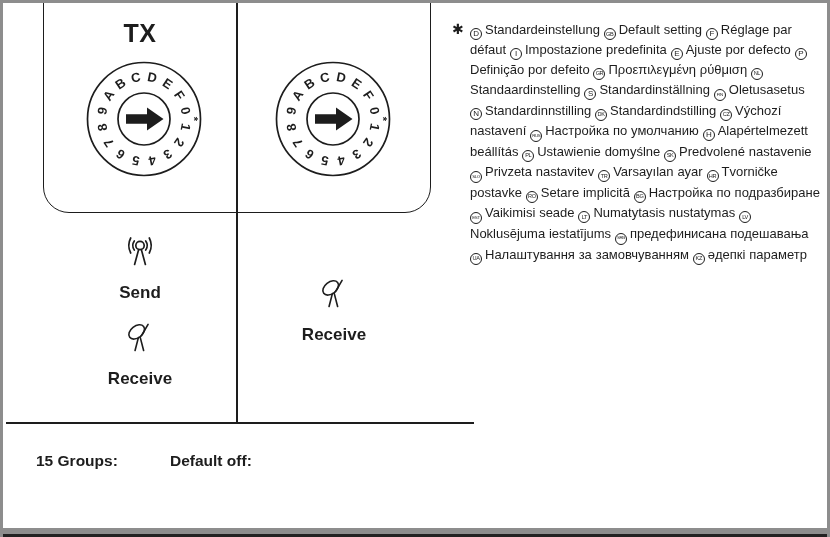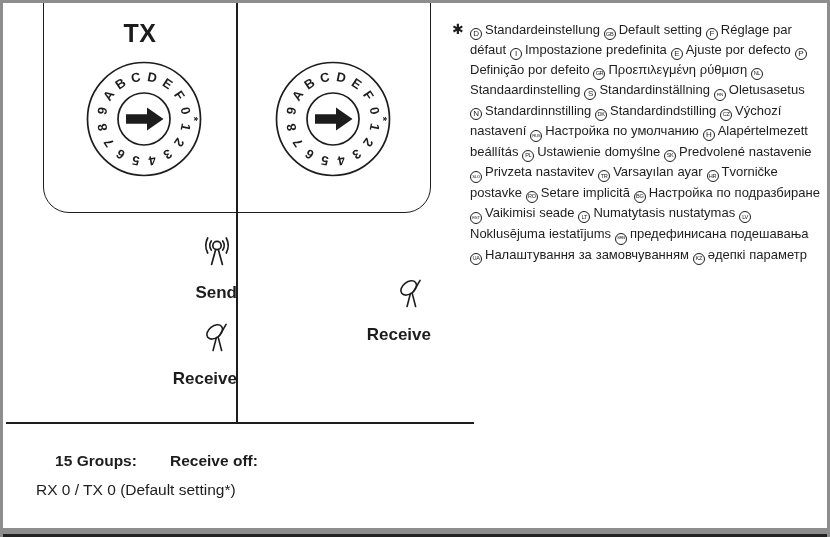--- a/index.html
+++ b/index.html
@@ -32,21 +32,21 @@
     position:absolute;top:16px;width:194px;text-align:center;
     font-size:25px;font-weight:700;letter-spacing:0.5px;
   }
   .col-title.tx{left:40px;}
   .col-title.rx{left:234px;}
   .dial{position:absolute;width:120px;height:120px;}
   .dial.tx{left:81px;top:56px;}
   .dial.rx{left:270px;top:56px;}
   .dial text{font-family:"Liberation Sans","DejaVu Sans",sans-serif;font-weight:700;fill:var(--ink);}
   
-  .icon-item{position:absolute;width:194px;text-align:right;}
+  .icon-item{position:absolute;width:194px;text-align:center;}
   .icon-item .cap{font-size:17px;font-weight:700;margin-top:6px;}
   .tx-send{left:40px;top:230px;}
   .tx-receive{left:40px;top:318px;}
   .rx-receive{left:234px;top:274px;}
   .icon-item svg{display:inline-block;}
   
   .footnote{position:absolute;left:449px;top:17px;width:368px;display:flex;align-items:flex-start;}
   .footnote .star{width:18px;font-size:14px;font-weight:700;line-height:19.2px;flex:0 0 18px;}
   .langs{flex:1;font-size:13px;line-height:19.2px;word-spacing:0.2px;}
   .code{
@@ -57,21 +57,21 @@
   }
   .code.c1{font-size:8px;}
   .code.c2{font-size:5.6px;}
   .code.c3{font-size:4.4px;}
   
   .groups{
     position:absolute;left:33px;top:448px;
     display:grid;grid-template-columns:120px auto;column-gap:14px;row-gap:9px;
     font-size:15.5px;line-height:20px;
   }
-  .g-label{font-weight:700;text-align:center;white-space:nowrap;}
+  .g-label{font-weight:700;text-align:left;white-space:nowrap;}
   .g-value{white-space:nowrap;}
 </style>
 </head>
 <body>
 
 <div class="page">
   <div class="content">
 
     <div class="dial-box"></div>
     <div class="v-divider"></div>
@@ -163,19 +163,18 @@
       <div class="cap">Receive</div>
     </div>
 
     <div class="footnote">
       <span class="star">✱</span>
       <p class="langs"><span class="code c1">D</span>Standardeinstellung <span class="code c2">GB</span>Default setting <span class="code c1">F</span>Réglage par défaut <span class="code c1">I</span>Impostazione predefinita <span class="code c1">E</span>Ajuste por defecto <span class="code c1">P</span>Definição por defeito <span class="code c2">GR</span>Προεπιλεγμένη ρύθμιση <span class="code c2">NL</span>Standaardinstelling <span class="code c1">S</span>Standardinställning <span class="code c3">FIN</span>Oletusasetus <span class="code c1">N</span>Standardinnstilling <span class="code c2">DK</span>Standardindstilling <span class="code c2">CZ</span>Výchozí nastavení <span class="code c3">RUS</span>Настройка по умолчанию <span class="code c1">H</span>Alapértelmezett beállítás <span class="code c2">PL</span>Ustawienie domyślne <span class="code c2">SK</span>Predvolené nastavenie <span class="code c3">SLO</span>Privzeta nastavitev <span class="code c2">TR</span>Varsayılan ayar <span class="code c2">HR</span>Tvorničke postavke <span class="code c2">RO</span>Setare implicită <span class="code c2">BG</span>Настройка по подразбиране <span class="code c3">EST</span>Vaikimisi seade <span class="code c2">LT</span>Numatytasis nustatymas <span class="code c2">LV</span>Noklusējuma iestatījums <span class="code c3">SRB</span>предефинисана подешавања <span class="code c2">UA</span>Налаштування за замовчуванням <span class="code c2">KZ</span>әдепкі параметр </p>
     </div>
 
     <div class="groups">
       <div class="g-label">15 Groups:</div>
-      <div class="g-label">Receive off:</div>
-      <div class="g-value">RX 0 / TX 0 (Default setting*)</div>
+      <div class="g-label">Default off:</div>
     </div>
 
   </div>
   <div class="bottom-band"></div>
 </div>
 
 </body></html>

